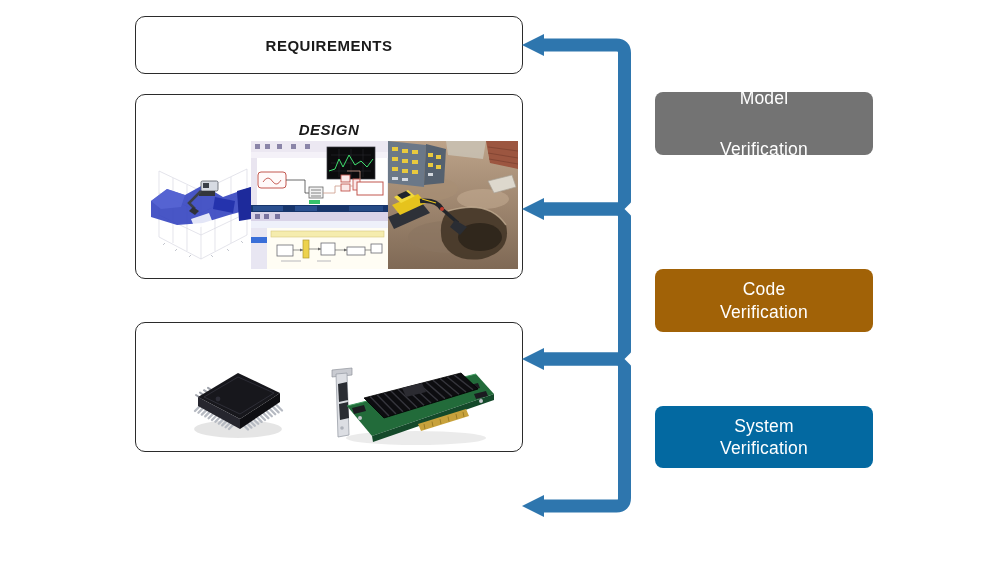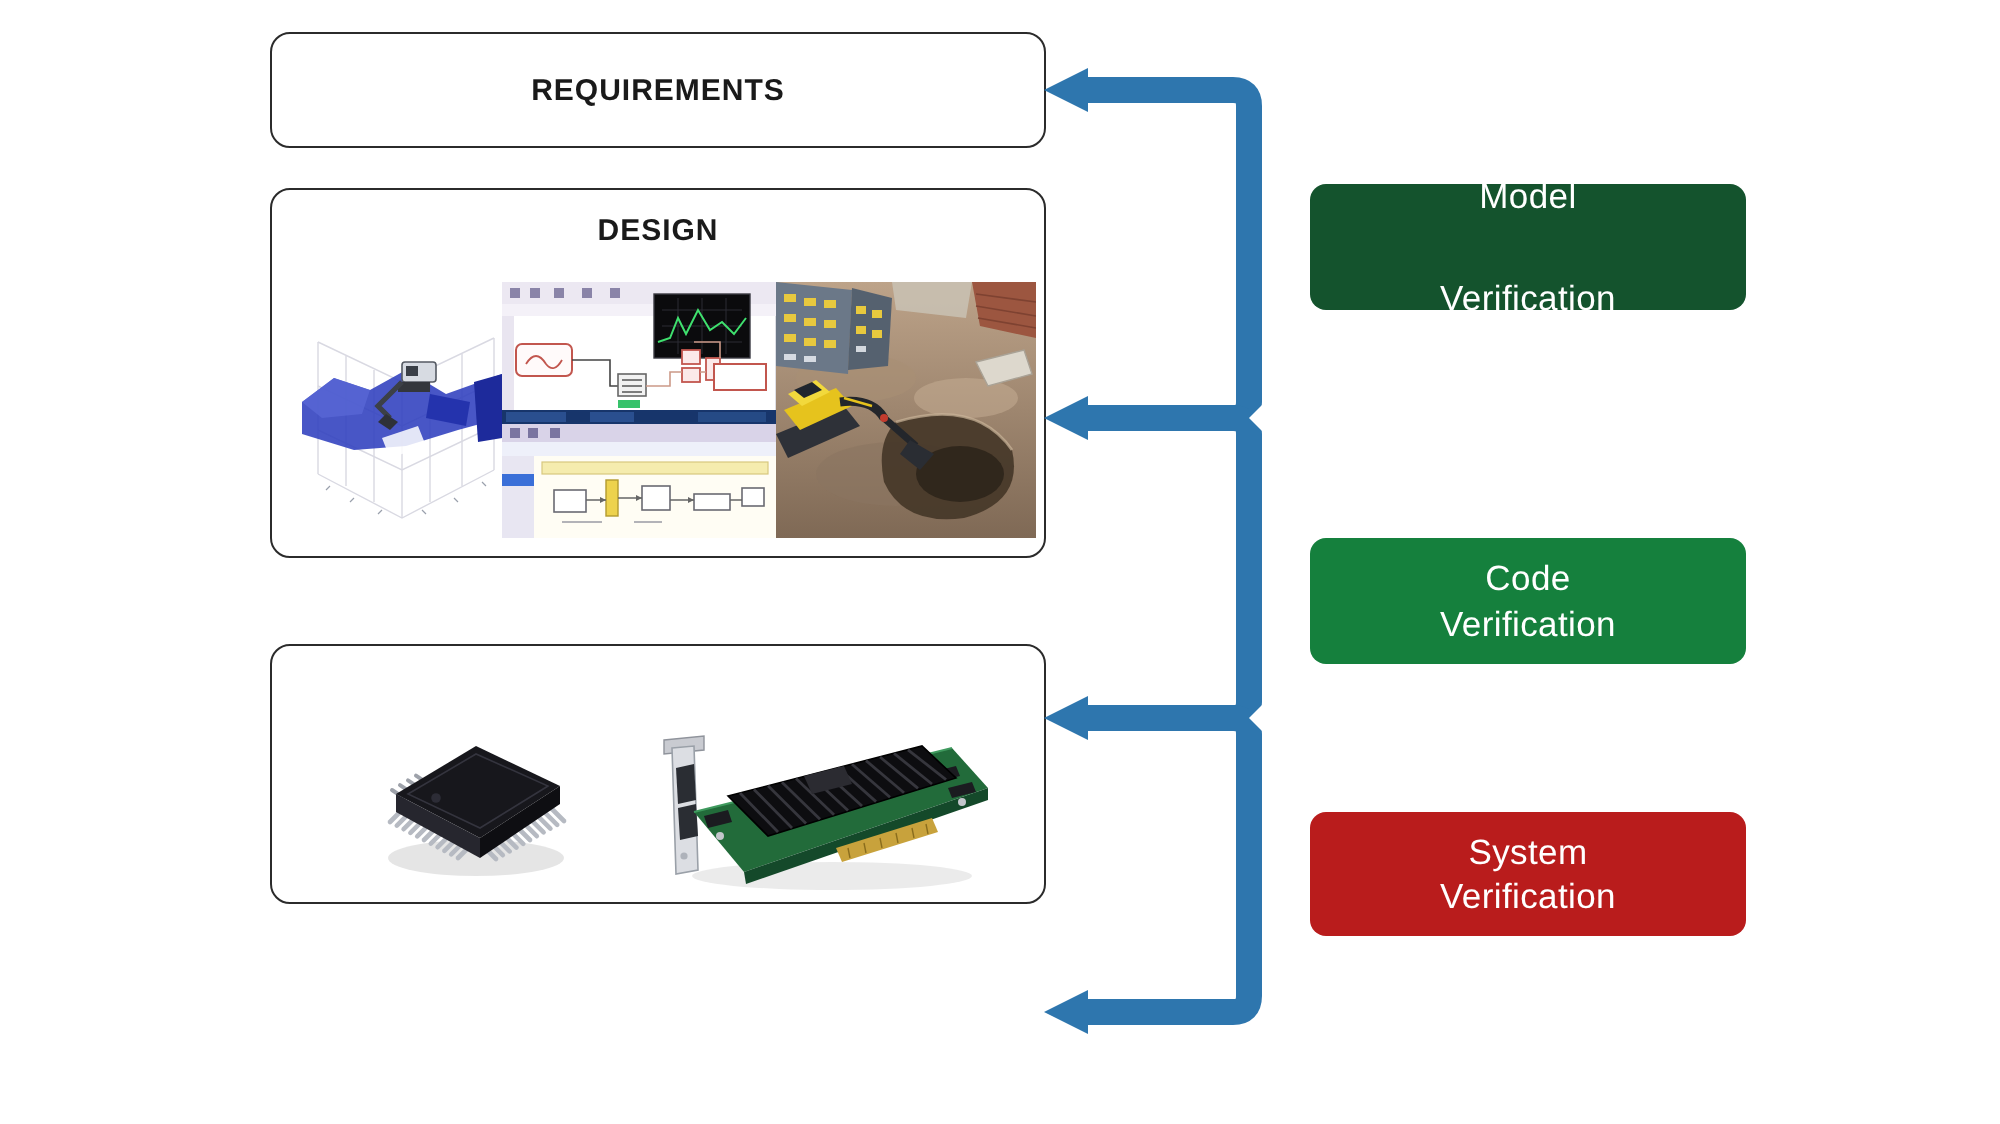--- a/index.html
+++ b/index.html
@@ -9,21 +9,21 @@
   
   .stage{position:absolute;left:135px;width:388px;background:#ffffff;
          border:1.3px solid #2b2b2b;border-radius:10px;box-sizing:border-box;}
   .stage-label{font-size:15px;font-weight:700;color:#1a1a1a;letter-spacing:.5px;
                text-align:center;white-space:nowrap;}
   .stage.center{display:flex;align-items:center;justify-content:center;}
   #stage-requirements{top:16px;height:58px;}
   #stage-design{top:94px;height:185px;}
   #stage-deployment{top:322px;height:130px;}
   #stage-integration{top:483px;height:58px;}
-  .stage .title-row{margin-top:12px;text-align:center;}
+  .stage .title-row{margin-top:26px;text-align:center;font-style:italic;}
 
   .design-media{position:absolute;left:15px;top:46px;width:367px;height:128px;display:flex;}
   .design-media svg{display:block;height:128px;}
   .deploy-media{position:absolute;left:0;top:0;width:100%;height:100%;}
   .deploy-media svg{position:absolute;display:block;}
   #chip-svg{left:40px;top:36px;}
   #board-svg{left:190px;top:33px;}
 
   
   .badge{position:absolute;left:655px;width:218px;border-radius:8px;
@@ -289,29 +289,29 @@
             <path d="M114 22.5 L133 38.2"></path>
             <path d="M121 20.7 L140 36"></path>
             <path d="M128 18.9 L147 33.8"></path>
         </g>
         <polygon points="76,32 96,27 100,36 80,41" fill="#2b2b31"></polygon>
       </svg>
     </div>
   </div>
 
 
-  <div class="badge" id="badge-model" style="background-color: #14532d; gap: 28px;">
+  <div class="badge" id="badge-model" style="background-color: #737373; gap: 28px;">
     <span>Model</span>
     <span>Verification</span>
   </div>
-  <div class="badge" id="badge-code" style="background-color: #15803d;">
+  <div class="badge" id="badge-code" style="background-color: #a16207;">
     <span>Code</span>
     <span>Verification</span>
   </div>
-  <div class="badge" id="badge-system" style="background-color: #b91c1c;">
+  <div class="badge" id="badge-system" style="background-color: #0369a1;">
     <span>System</span>
     <span>Verification</span>
   </div>
 
   <svg class="arrow-layer" viewBox="0 0 1000 562">
     <g fill="#2e76ae" stroke="#2e76ae">
       <path fill="none" stroke-width="13" d="M542 45 L616.5 45 Q624.5 45 624.5 53 L624.5 201 Q624.5 209 616.5 209 L542 209"></path>
       <path fill="none" stroke-width="13" d="M542 209 L616.5 209 Q624.5 209 624.5 217 L624.5 351 Q624.5 359 616.5 359 L542 359"></path>
       <path fill="none" stroke-width="13" d="M542 359 L616.5 359 Q624.5 359 624.5 367 L624.5 498 Q624.5 506 616.5 506 L542 506"></path>
       <polygon stroke="none" points="522,45 544,34 544,56"></polygon>

